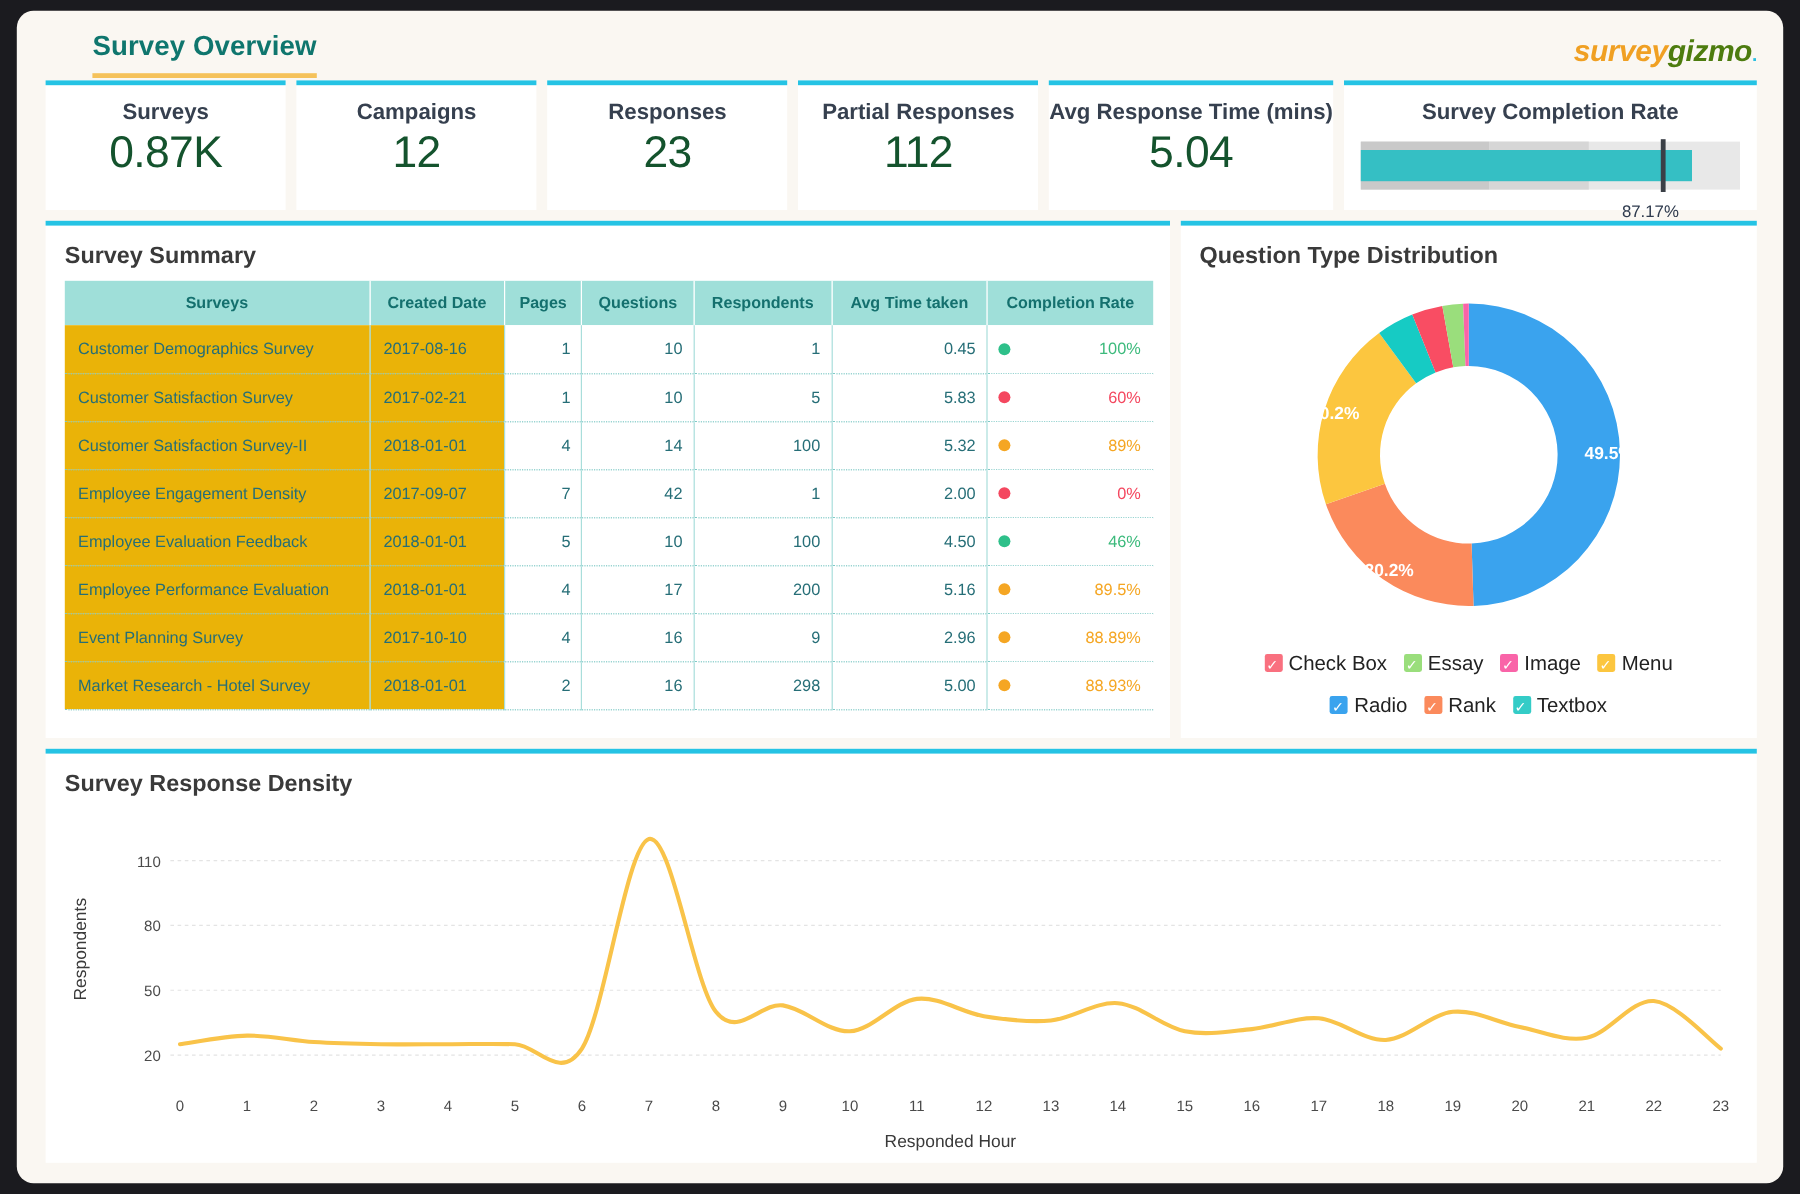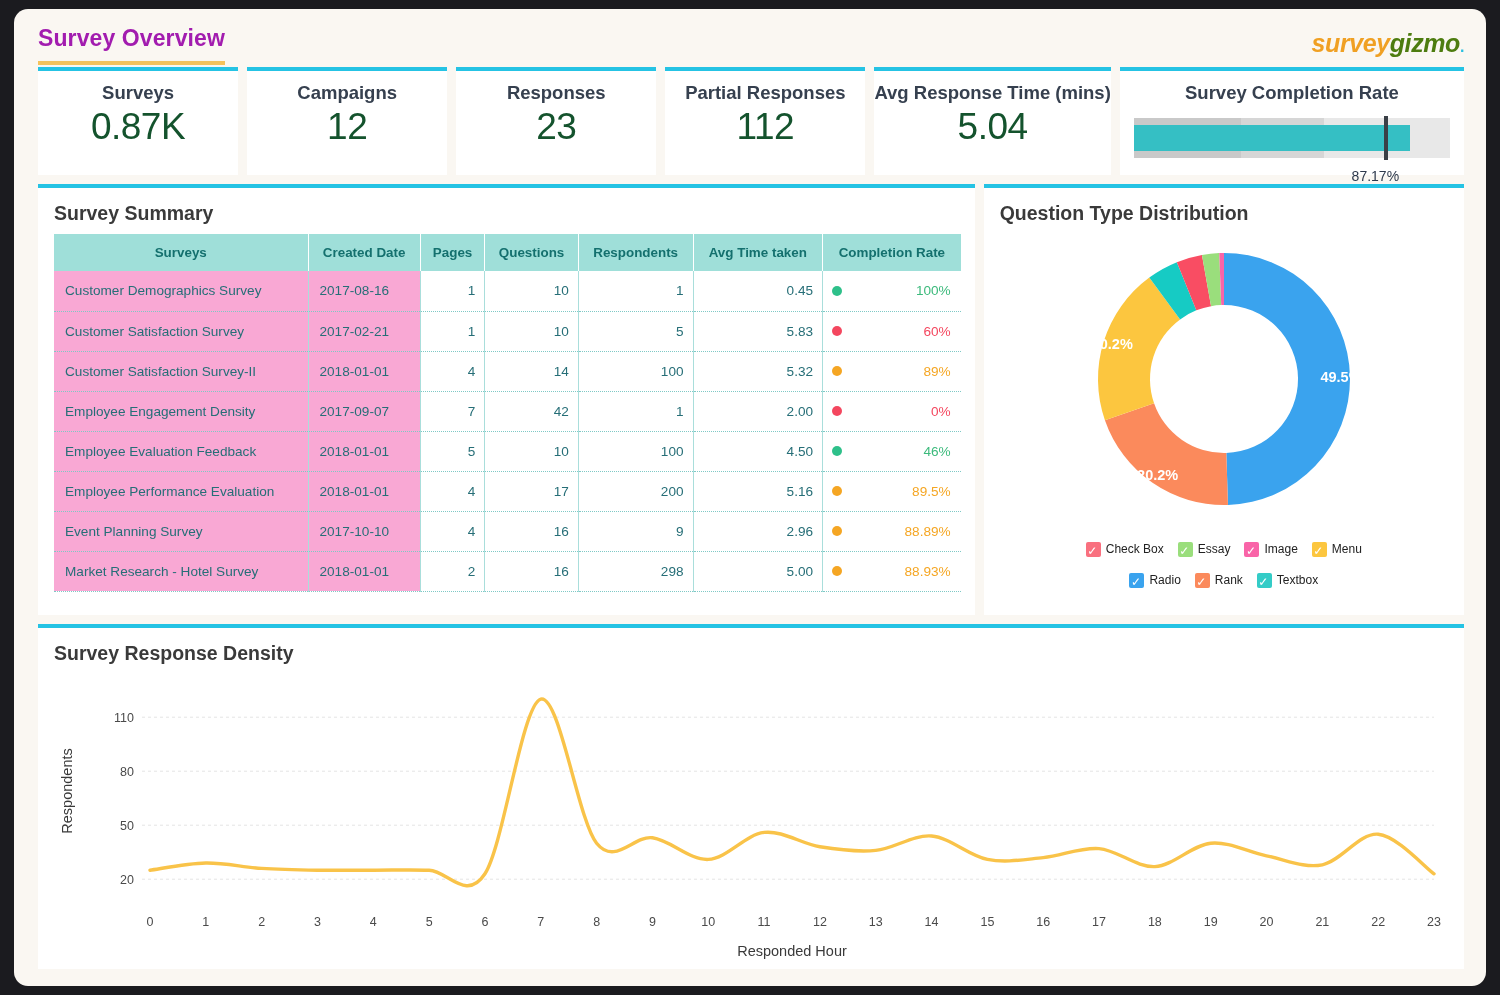--- a/index.html
+++ b/index.html
@@ -21,24 +21,25 @@
   
   #header {
     position: relative;
     height: 58px;
     padding: 16px 22px 0 24px;
   }
   #page-title {
     display: inline-block;
     font-size: 23px;
     font-weight: bold;
-    color: #a21caf;
+    color: #0f766e;
     letter-spacing: .1px;
     padding-bottom: 9px;
     border-bottom: 4px solid #f5c25b;
+    margin-left: 39px;
   }
   #logo {
     position: absolute;
     right: 22px; top: 20px;
     font-size: 25px;
     font-weight: bold;
     letter-spacing: -.4px;
   }
   #logo .l-a { color: #f0a023; font-style: italic; }
   #logo .l-b { color: #4d7c0f; font-style: italic; }
@@ -146,21 +147,21 @@
   tbody td {
     padding: 8px 9px;
     height: 40px;
     border-bottom: 1px dotted #7fc9c6;
     border-right: 1px solid #a9dedb;
     color: #266e77;
     white-space: nowrap;
   }
   tbody td:last-child { border-right: none; }
   tbody tr:last-child td { border-bottom: 1px dotted #7fc9c6; margin-left: 22px; }
-  td.c-name, td.c-date { background: #f9a8d4; }
+  td.c-name, td.c-date { background: #eab308; }
   td.c-name { text-align: left; padding-left: 11px; }
   td.c-date { text-align: left; padding-left: 11px; }
   td.num { text-align: right; background: #ffffff; }
   td.c-rate {
     background: #ffffff;
     text-align: right;
     position: relative;
     padding-right: 10px;
   }
   .dot {
@@ -193,21 +194,21 @@
   #legend {
     margin-top: 10px;
     width: 100%;
     text-align: center;
     line-height: 1.95;
   }
   .leg {
     display: inline-flex;
     align-items: center;
     margin: 0 7px;
-    font-size: 12px;
+    font-size: 17px;
     color: #222;
     white-space: nowrap;
   }
   .leg .box {
     width: 15px; height: 15px;
     margin-right: 5px;
     border-radius: 2px;
     position: relative;
   }
   .leg .box::after {

